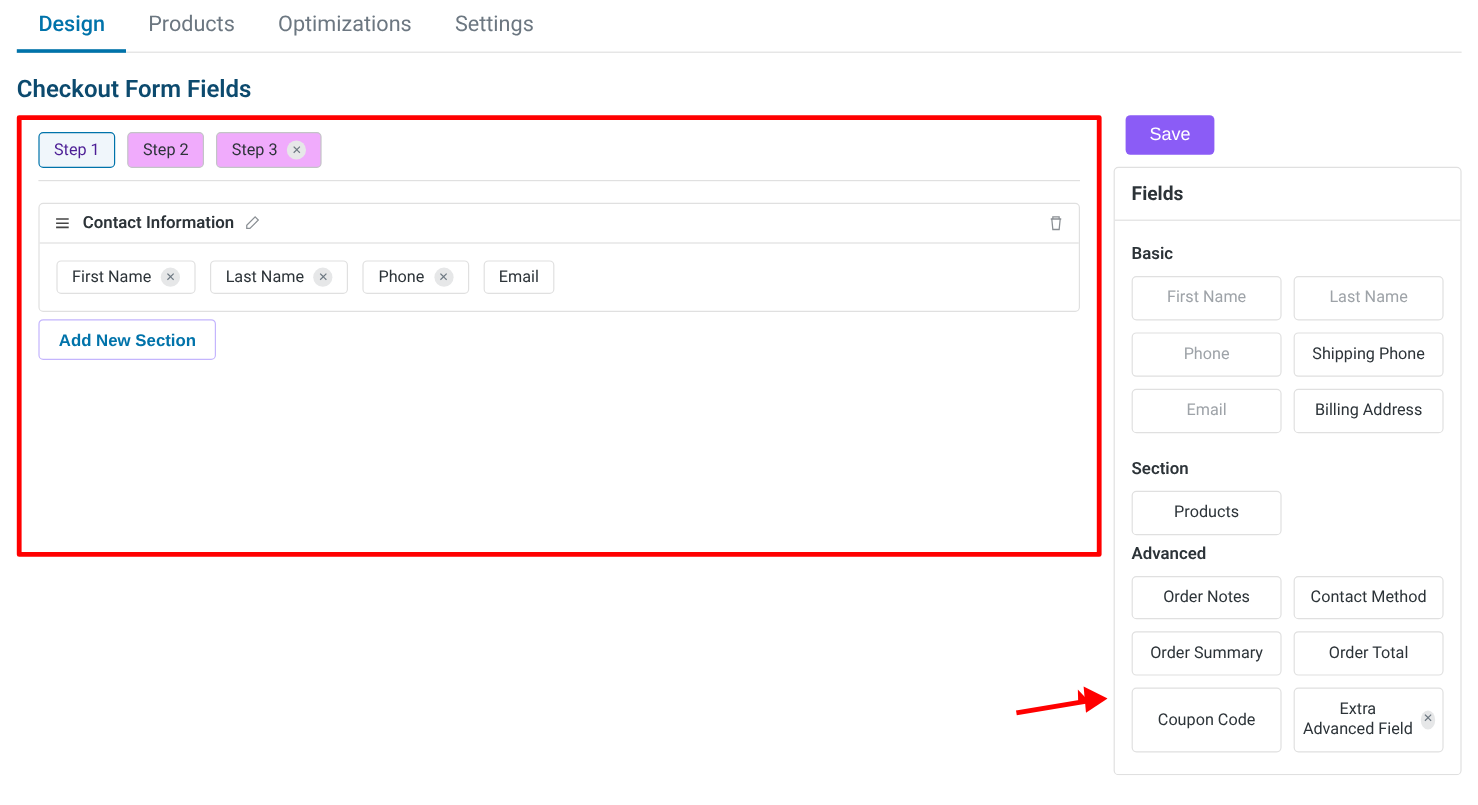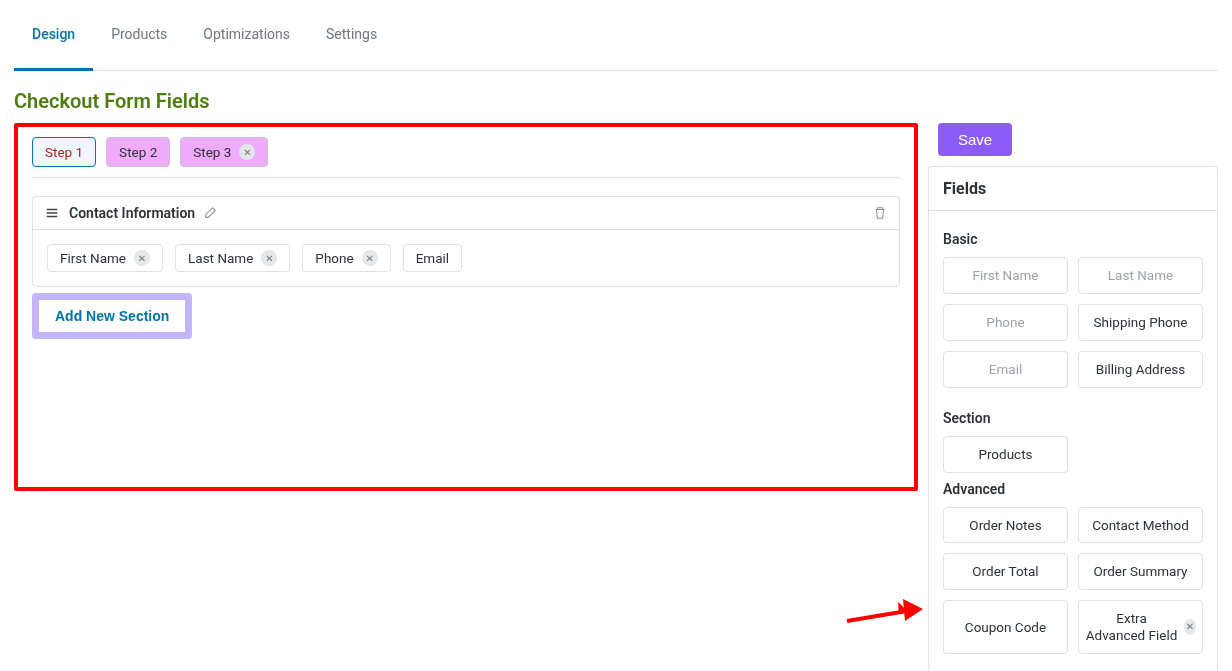--- a/index.html
+++ b/index.html
@@ -1,44 +1,44 @@
 <!DOCTYPE html>
 <html><head>
 <meta charset="utf-8">
 <style>
   * { box-sizing: border-box; margin: 0; padding: 0; }
   body { font-family: -apple-system, BlinkMacSystemFont, "Segoe UI", Roboto, Arial, sans-serif; font-size: 14px; color: #2c3338; background: #fff; }
 
   .top-tabs { margin: 0 14px; border-bottom: 1px solid #e0e0e0; display: flex; }
-  .top-tab { padding: 26px 18px; color: #6c7781; cursor: pointer; font-size: 14px; }
+  .top-tab { padding: 10px 18px; color: #6c7781; cursor: pointer; font-size: 18px; }
   .top-tab.active { color: #0073aa; border-bottom: 3px solid #0073aa; margin-bottom: -1px; font-weight: 500; }
 
-  .page-title { font-size: 20px; font-weight: 600; margin: 18px 14px 10px; color: #4d7c0f; }
+  .page-title { font-size: 20px; font-weight: 600; margin: 18px 14px 10px; color: #0c4a6e; }
 
   .body-row { display: flex; align-items: flex-start; }
 
   .left-pane { flex: 1; margin: 0 10px 0 14px; }
   .editor-box { border: 4px solid #ff0000; border-radius: 2px; padding: 10px 14px 14px; min-height: 368px; position: relative; background: #fff; }
 
   .tabs-row { display: flex; align-items: center; gap: 10px; border-bottom: 1px solid #e0e0e0; padding-bottom: 10px; margin-bottom: 18px; }
   .step-pill { border: 1px solid #c3c4c7; border-radius: 4px; padding: 6px 12px; display: inline-flex; align-items: center; gap: 8px; background: #f0abfc; font-size: 13.5px; cursor: pointer; }
-  .step-pill.active { border-color: #0073aa; color: #b91c1c; background: #f0f6fb; }
+  .step-pill.active { border-color: #0073aa; color: #4c1d95; background: #f0f6fb; }
   .pill-x { width: 16px; height: 16px; border-radius: 50%; background: #e6e7e8; color: #6c7781; font-size: 10px; display: inline-flex; align-items: center; justify-content: center; cursor: pointer; }
 
   .section-card { border: 1px solid #e0e0e0; border-radius: 4px; margin-bottom: 6px; }
   .section-head { display: flex; align-items: center; padding: 8px 12px; border-bottom: 1px solid #e0e0e0; }
   .drag-icon { width: 14px; color: #444; margin-right: 10px; }
   .section-title { font-weight: 600; flex: 0 0 auto; }
   .edit-ic { width: 14px; color: #8a8f94; margin-left: 8px; cursor: pointer; }
   .trash-ic { width: 14px; color: #8a8f94; margin-left: auto; cursor: pointer; }
 
   .chip-row { display: flex; flex-wrap: wrap; gap: 12px; padding: 14px; }
   .chip { border: 1px solid #e0e0e0; border-radius: 4px; padding: 5px 12px; display: inline-flex; align-items: center; gap: 8px; background: #fff; font-size: 13.5px; cursor: grab; }
 
-  .add-section-btn { border: 7px solid #c4b5fd; color: #0073aa; background: #fff; border-radius: 4px; padding: 8px 16px; font-weight: 600; font-size: 14px; cursor: pointer; }
+  .add-section-btn { border: 1px solid #c4b5fd; color: #0073aa; background: #fff; border-radius: 4px; padding: 8px 16px; font-weight: 600; font-size: 14px; cursor: pointer; }
 
   .save-btn { background: #8b5cf6; color: #fff; border: none; border-radius: 4px; padding: 8px 20px; font-weight: 400; font-size: 15px; cursor: pointer; margin: 0 18px 10px 10px; align-self: flex-start; }
 
   .side-panel { width: 290px; border: 1px solid #e0e0e0; border-radius: 4px; margin-right: 14px; align-self: flex-start; }
   .side-head { font-size: 16px; font-weight: 700; padding: 12px 14px; border-bottom: 1px solid #e0e0e0; }
   .side-body { padding: 12px 14px 18px; }
   .group-title { font-weight: 600; margin: 8px 0 10px; }
   .field-grid { display: grid; grid-template-columns: 1fr 1fr; gap: 10px; }
   .field-box { border: 1px solid #e0e0e0; border-radius: 4px; text-align: center; padding: 9px 6px; background: #fff; cursor: grab; font-size: 13.5px; display: flex; align-items: center; justify-content: center; gap: 6px; line-height: 1.25; }
   .field-box.dim { color: #9ea3a8; }
@@ -139,22 +139,22 @@
 
         <div class="group-title" style="margin-top:22px;">Section</div>
         <div class="field-grid">
           <div class="field-box single">Products</div>
         </div>
 
         <div class="group-title" style="margin-top:8px;">Advanced</div>
         <div class="adv-grid">
           <div class="field-box">Order Notes</div>
           <div class="field-box">Contact Method</div>
+          <div class="field-box">Order Summary</div>
           <div class="field-box">Order Total</div>
-          <div class="field-box">Order Summary</div>
           <div class="field-box">Coupon Code</div>
           <div class="field-box">
             <span>Extra Advanced Field</span>
             <span class="pill-x">✕</span>
           </div>
 
         </div>
       </div>
 
       <svg class="arrow-svg" style="left:-86px; top:430px;" viewBox="0 0 80 36">

